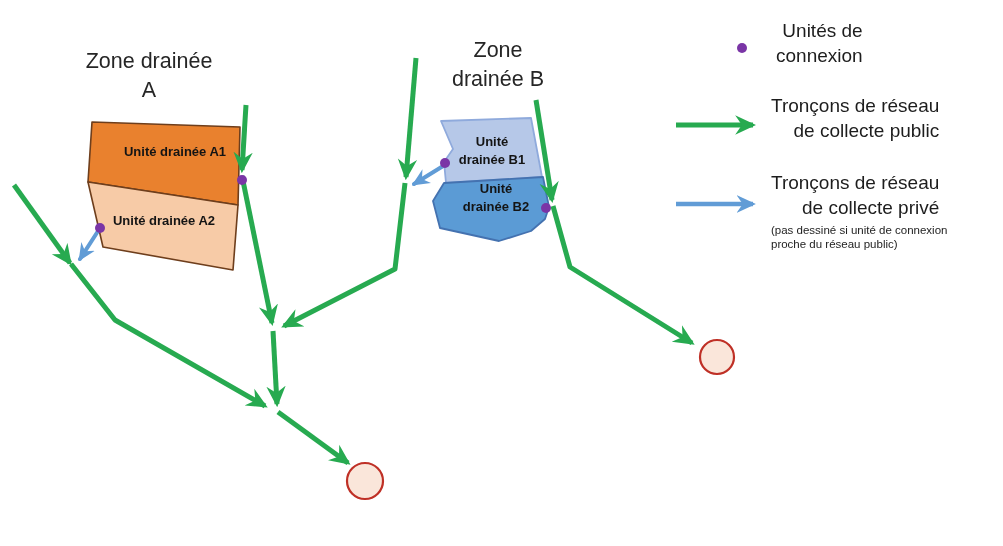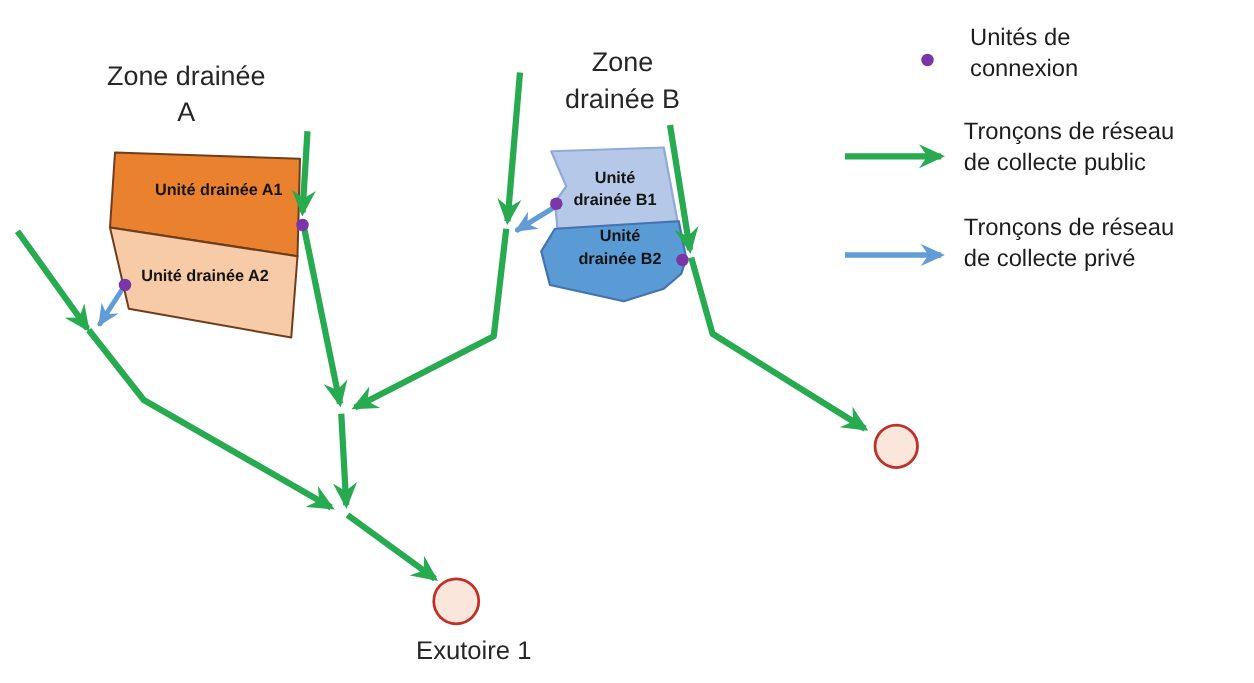--- a/index.html
+++ b/index.html
@@ -21,21 +21,21 @@
   }
   .zone-title{font-size:21.5px;line-height:1.35;}
   .unit-lbl{font-size:13px;font-weight:bold;color:#141414;line-height:1.4;}
   .outlet-lbl{font-size:20.5px;}
   .legend-lbl{
     position:absolute;
     white-space:pre-line;
     color:#1d1d1d;
     font-size:19px;
     line-height:1.32;
-    text-align:left;
+    text-align:right;
   }
   .legend-note{
     position:absolute;
     white-space:pre-line;
     color:#1d1d1d;
     font-size:11.5px;
     line-height:1.18;
     text-align:left;
   }
 </style>
@@ -106,22 +106,23 @@
   <div class="lbl zone-title" style="left:149px;top:47px;">Zone drainée
 A</div>
 
   <div class="lbl unit-lbl" style="left:175px;top:143px;">Unité drainée A1</div>
   <div class="lbl unit-lbl" style="left:164px;top:212px;">Unité drainée A2</div>
   <div class="lbl unit-lbl" style="left:492px;top:133px;">Unité
 drainée B1</div>
   <div class="lbl unit-lbl" style="left:496px;top:180px;">Unité
 drainée B2</div>
 
-  <div class="lbl outlet-lbl" style="left:379px;top:507px;">Exutoire 1</div>
 
   <div class="legend-lbl" style="left:776px;top:18px;">Unités de
 connexion</div>
   <div class="legend-lbl" style="left:771px;top:93px;">Tronçons de réseau
 de collecte public</div>
   <div class="legend-lbl" style="left:771px;top:170px;">Tronçons de réseau
 de collecte privé</div>
+  <div class="legend-note" style="left:771px;top:224px;">(pas dessiné si unité de connexion
+proche du réseau public)</div>
 
 </div>
 
 </body></html>

